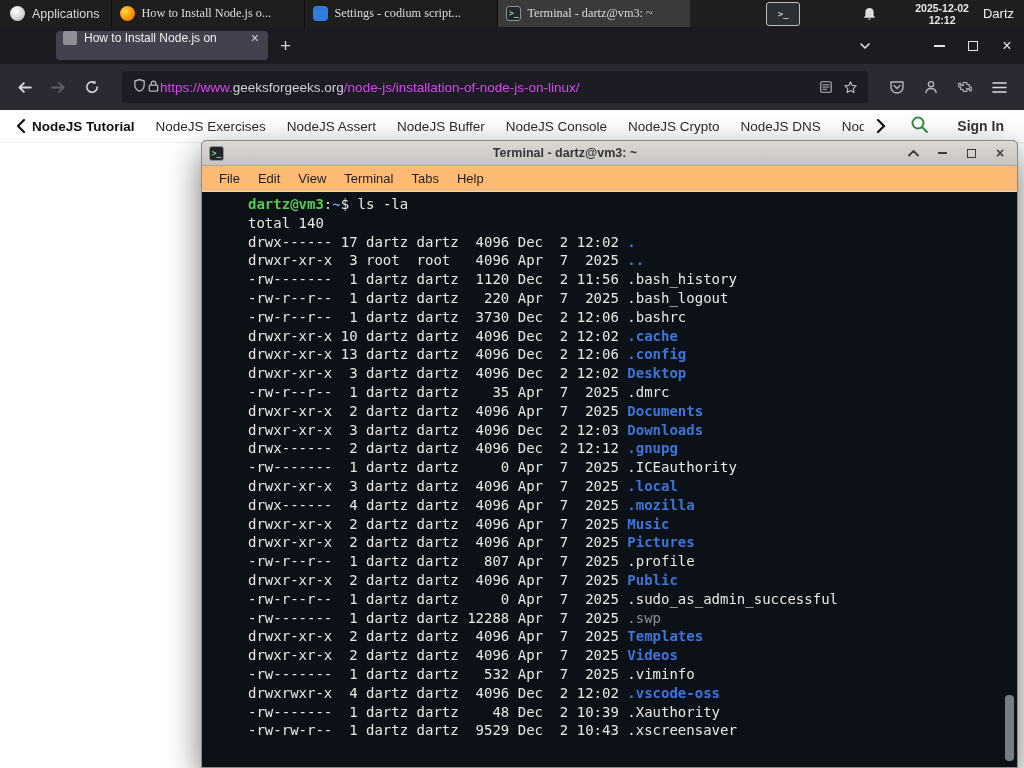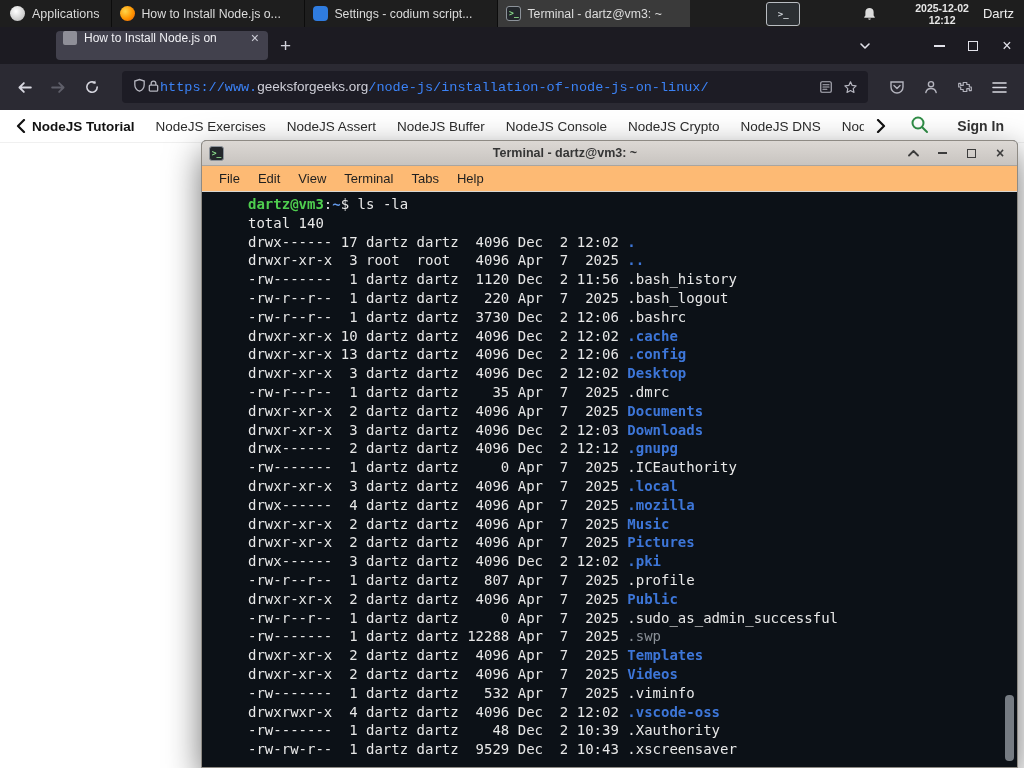--- a/index.html
+++ b/index.html
@@ -7,21 +7,21 @@
   .screen{position:relative;width:1024px;height:768px;background:#3a3a3a;}
 
   
   .panel{position:absolute;left:0;top:0;width:1024px;height:27px;background:#1e1e1e;
     display:flex;align-items:center;color:#d9d9d9;font-size:12.5px;z-index:30;}
   .app-btn{display:flex;align-items:center;gap:7px;padding:0 12px 0 10px;height:100%;cursor:default;}
   .distro{width:15px;height:15px;border-radius:50%;background:radial-gradient(circle at 40% 35%,#ffffff,#c9c9c9 70%,#9a9a9a);}
   .tasklist{display:flex;height:100%;}
   .task{width:193px;display:flex;align-items:center;gap:6px;padding:0 8px;border-left:1px solid #0c0c0c;height:100%;box-sizing:border-box;}
   .task.active{background:#3a3a3a;}
-  .tlabel{white-space:nowrap;overflow:hidden;text-overflow:ellipsis;font-size:12.3px;color:#dcdcdc;}
+  .tlabel{white-space:nowrap;overflow:hidden;text-overflow:ellipsis;font-size:12.3px;color:#dcdcdc;font-family:Liberation Serif, serif;}
   .ticon{width:15px;height:15px;flex:0 0 15px;display:inline-flex;align-items:center;justify-content:center;}
   .ticon.firefox{border-radius:50%;background:radial-gradient(circle at 35% 35%,#ffd54a,#ff9500 55%,#e8590c);}
   .ticon.settings{border-radius:4px;background:#2f7ce0;}
   .ticon.terminal{border-radius:3px;background:#23272b;border:1px solid #8d939a;color:#8de08d;
     font:bold 8px "DejaVu Sans Mono",monospace;box-sizing:border-box;}
   .panel-spacer{flex:1;}
   .tray{width:32px;height:22px;border:1px solid #b9bdc2;background:#2b2f33;border-radius:3px;
     display:flex;align-items:center;justify-content:center;color:#cfd4d9;
     font:bold 9px "DejaVu Sans Mono",monospace;margin-right:62px;}
   .bell{margin-right:38px;display:flex;align-items:center;}
@@ -45,21 +45,21 @@
   .winbtn{width:34px;display:flex;align-items:center;justify-content:center;height:100%;color:#e2e2ea;}
   .min-bar{width:11px;height:2px;background:#e2e2ea;}
   .max-box{width:10px;height:10px;border:1.6px solid #e2e2ea;box-sizing:border-box;}
   .win-x{font-size:16px;line-height:16px;}
 
   .toolbar{height:46px;background:#2b2a33;display:flex;align-items:center;padding:0 12px;box-sizing:border-box;}
   .navic{width:24px;height:24px;display:flex;align-items:center;justify-content:center;margin-right:10px;}
   .urlbar{flex:1;height:32px;background:#1d1c25;border-radius:4px;display:flex;align-items:center;
     padding:0 10px;margin:0 8px;color:#9e9ea9;font-size:13.5px;overflow:hidden;}
   .urltext{flex:1;white-space:nowrap;overflow:hidden;}
-  .url-dim{color:#3b82f6;font-family:Liberation Mono, monospace;}
+  .url-dim{color:#d946ef;}
   .url-domain{color:#cfcfd8;}
   .ub-icon{display:flex;align-items:center;margin-left:10px;}
   .tbicon{width:26px;height:26px;display:flex;align-items:center;justify-content:center;margin-left:8px;}
 
   .sitenav{height:33px;background:#ffffff;display:flex;align-items:center;padding:0 10px;
     border-bottom:1px solid #f0f0f0;box-sizing:border-box;}
   .sn-chevron{display:flex;align-items:center;margin:0 6px;}
   .sitenav-list{display:flex;align-items:flex-end;gap:21px;overflow:hidden;flex:1;white-space:nowrap;}
   .navlink{font-size:13.5px;color:#2c2c2c;}
   .navlink.current{font-weight:bold;color:#111;}
@@ -302,21 +302,20 @@
           <div class="tline"><span>drwxr-xr-x  3 dartz dartz  4096 Dec  2 12:02 </span><span class="n-dir">Desktop</span></div>
           <div class="tline"><span>-rw-r--r--  1 dartz dartz    35 Apr  7  2025 </span><span class="n-plain">.dmrc</span></div>
           <div class="tline"><span>drwxr-xr-x  2 dartz dartz  4096 Apr  7  2025 </span><span class="n-dir">Documents</span></div>
           <div class="tline"><span>drwxr-xr-x  3 dartz dartz  4096 Dec  2 12:03 </span><span class="n-dir">Downloads</span></div>
           <div class="tline"><span>drwx------  2 dartz dartz  4096 Dec  2 12:12 </span><span class="n-dir">.gnupg</span></div>
           <div class="tline"><span>-rw-------  1 dartz dartz     0 Apr  7  2025 </span><span class="n-plain">.ICEauthority</span></div>
           <div class="tline"><span>drwxr-xr-x  3 dartz dartz  4096 Apr  7  2025 </span><span class="n-dir">.local</span></div>
           <div class="tline"><span>drwx------  4 dartz dartz  4096 Apr  7  2025 </span><span class="n-dir">.mozilla</span></div>
           <div class="tline"><span>drwxr-xr-x  2 dartz dartz  4096 Apr  7  2025 </span><span class="n-dir">Music</span></div>
           <div class="tline"><span>drwxr-xr-x  2 dartz dartz  4096 Apr  7  2025 </span><span class="n-dir">Pictures</span></div>
-          <div class="tline"><span>drwx------  3 dartz dartz  4096 Dec  2 12:02 </span><span class="n-dir">.pki</span></div>
           <div class="tline"><span>-rw-r--r--  1 dartz dartz   807 Apr  7  2025 </span><span class="n-plain">.profile</span></div>
           <div class="tline"><span>drwxr-xr-x  2 dartz dartz  4096 Apr  7  2025 </span><span class="n-dir">Public</span></div>
           <div class="tline"><span>-rw-r--r--  1 dartz dartz     0 Apr  7  2025 </span><span class="n-plain">.sudo_as_admin_successful</span></div>
           <div class="tline"><span>-rw-------  1 dartz dartz 12288 Apr  7  2025 </span><span class="n-dim">.swp</span></div>
           <div class="tline"><span>drwxr-xr-x  2 dartz dartz  4096 Apr  7  2025 </span><span class="n-dir">Templates</span></div>
           <div class="tline"><span>drwxr-xr-x  2 dartz dartz  4096 Apr  7  2025 </span><span class="n-dir">Videos</span></div>
           <div class="tline"><span>-rw-------  1 dartz dartz   532 Apr  7  2025 </span><span class="n-plain">.viminfo</span></div>
           <div class="tline"><span>drwxrwxr-x  4 dartz dartz  4096 Dec  2 12:02 </span><span class="n-dir">.vscode-oss</span></div>
           <div class="tline"><span>-rw-------  1 dartz dartz    48 Dec  2 10:39 </span><span class="n-plain">.Xauthority</span></div>
           <div class="tline"><span>-rw-rw-r--  1 dartz dartz  9529 Dec  2 10:43 </span><span class="n-plain">.xscreensaver</span></div>

